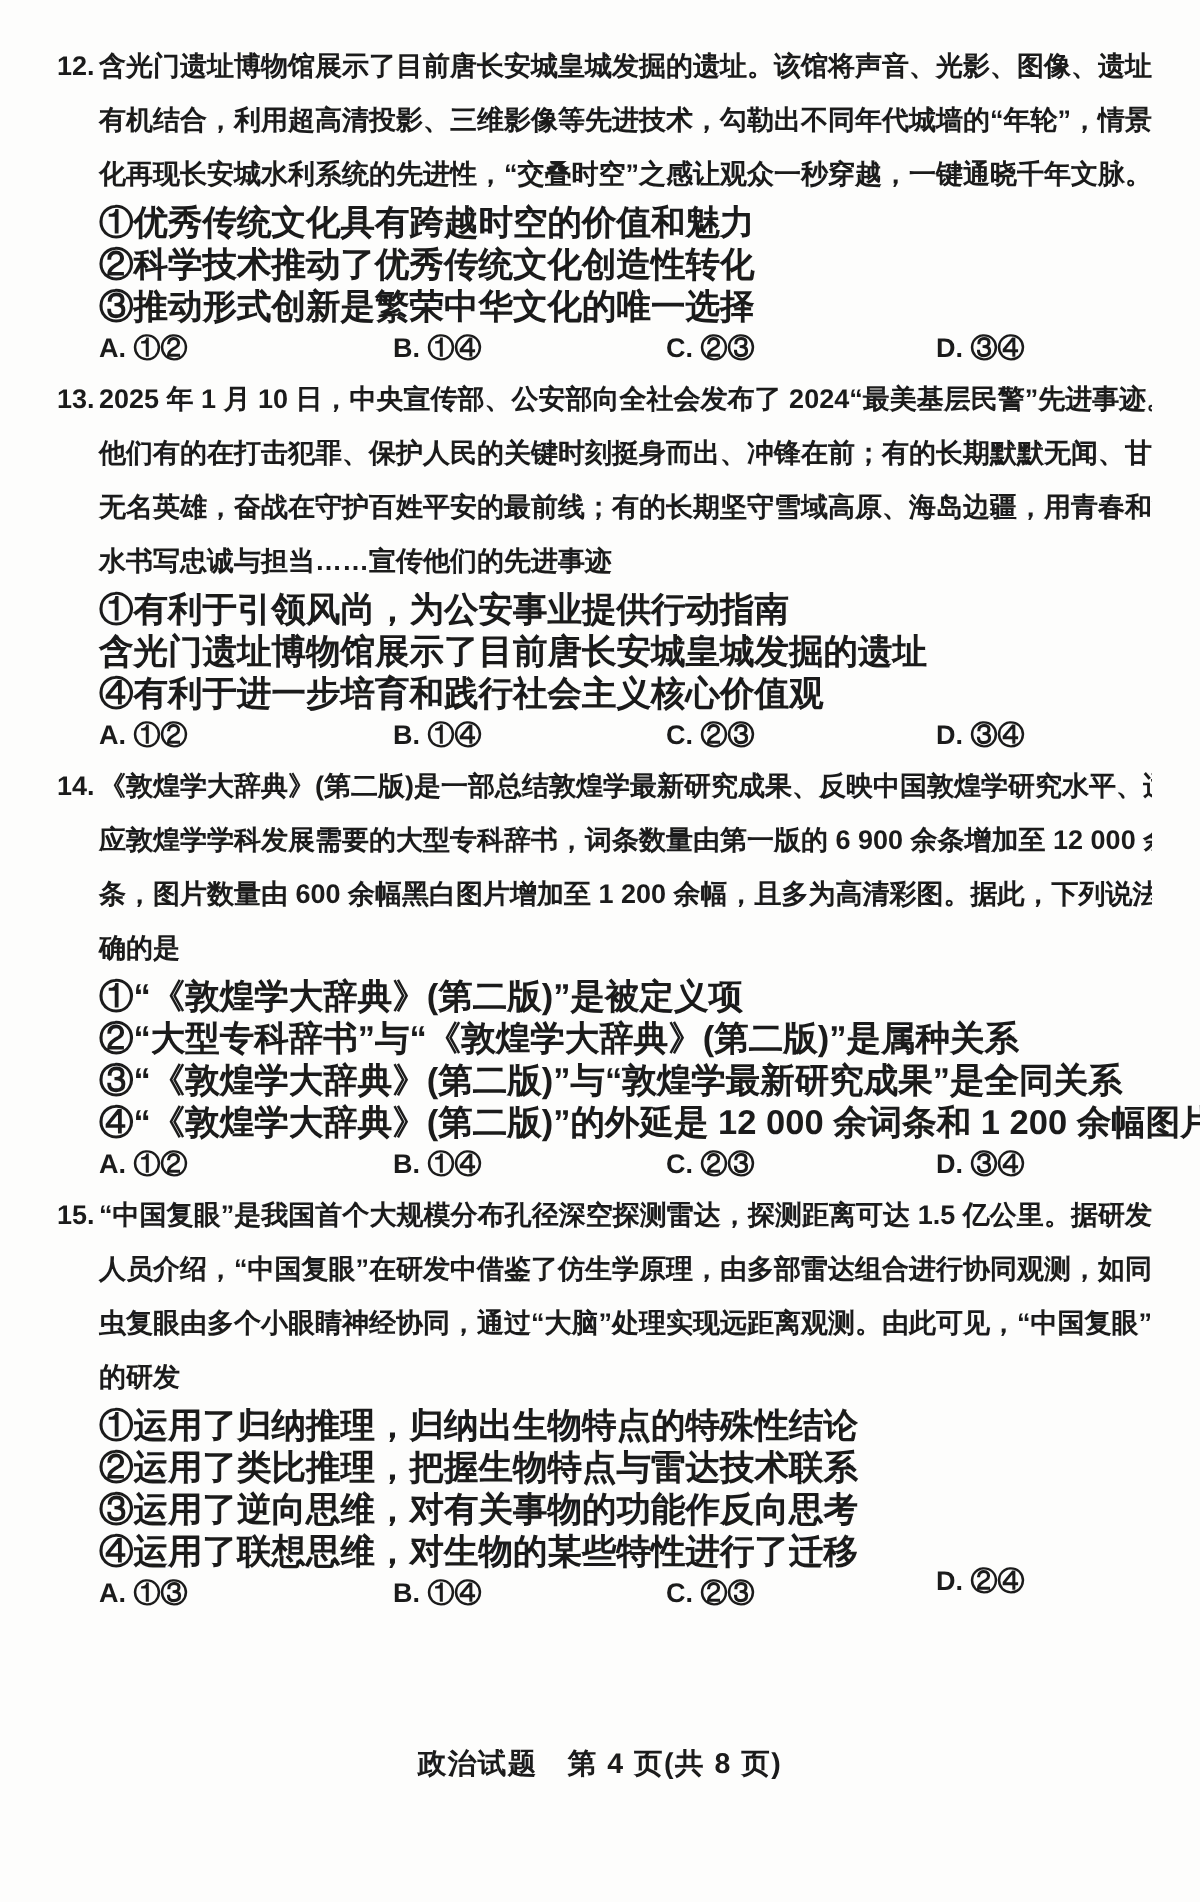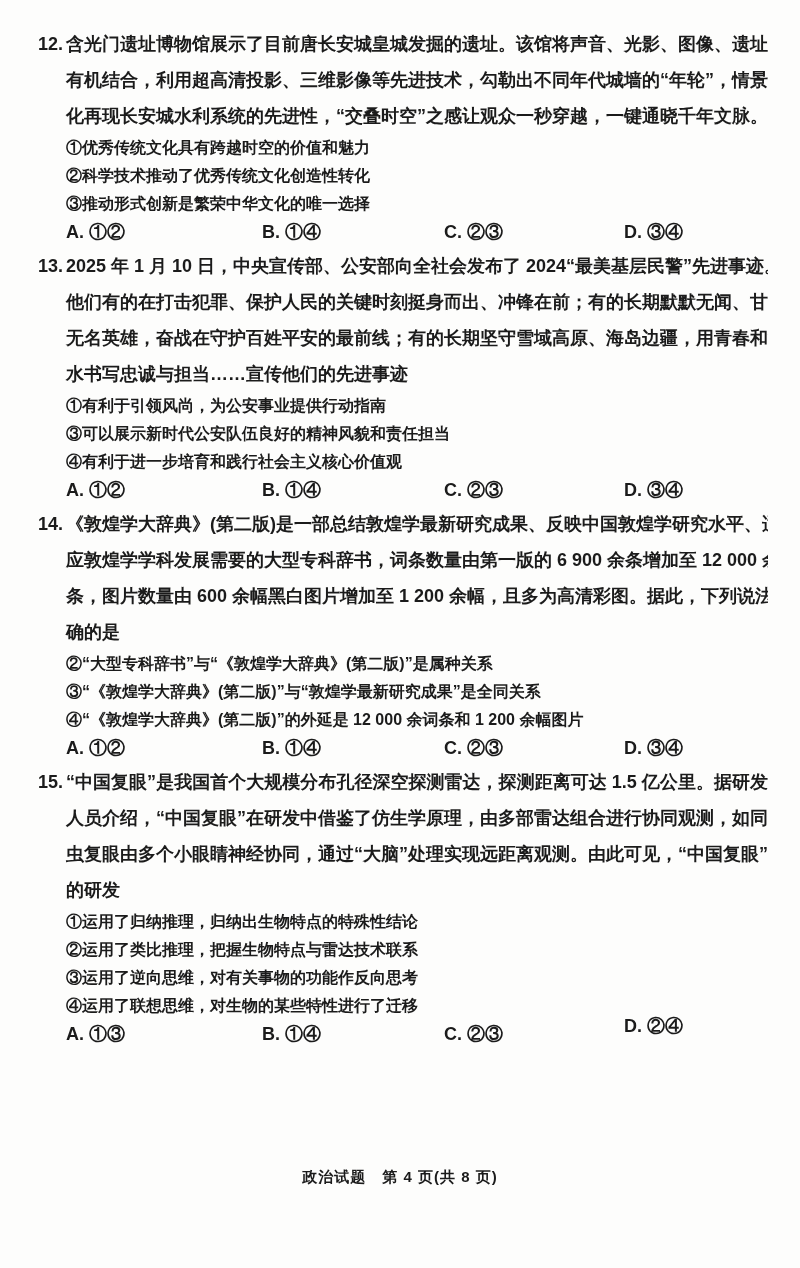--- a/index.html
+++ b/index.html
@@ -31,21 +31,21 @@
     white-space: nowrap;
     overflow: hidden;
   }
   .stem-line.first { padding-left: 0; }
   .stem-line.last {
     text-align: left;
     text-align-last: left;
   }
   .qnum { display: inline-block; width: 28px; }
   .option-line {
-    font-size: 16px;
+    font-size: 23px;
     line-height: 28px;
     height: 28px;
     padding-left: 28px;
     white-space: nowrap;
   }
   .choices {
     position: relative;
     height: 28px;
     font-size: 18px;
     line-height: 28px;
@@ -58,21 +58,21 @@
   
   .question:last-child .choice.c3 { transform: translateY(-8px); }
   .footer {
     position: absolute;
     left: 0;
     right: 0;
     top: 1166px;
     height: 22px;
     line-height: 22px;
     text-align: center;
-    font-size: 15px;
+    font-size: 19px;
     letter-spacing: 1px;
   }
 </style>
 </head>
 <body>
 
 <div class="page">
   <div class="content">
       <div class="question">
         <div class="stem-line first"><span class="qnum">12.</span><span>含光门遗址博物馆展示了目前唐长安城皇城发掘的遗址。该馆将声音、光影、图像、遗址</span></div>
@@ -87,34 +87,35 @@
           <span class="choice c2">C. ②③</span>
           <span class="choice c3">D. ③④</span>
         </div>
       </div>
       <div class="question">
         <div class="stem-line first"><span class="qnum">13.</span><span>2025 年 1 月 10 日，中央宣传部、公安部向全社会发布了 2024“最美基层民警”先进事迹。</span></div>
         <div class="stem-line">他们有的在打击犯罪、保护人民的关键时刻挺身而出、冲锋在前；有的长期默默无闻、甘当</div>
         <div class="stem-line">无名英雄，奋战在守护百姓平安的最前线；有的长期坚守雪域高原、海岛边疆，用青春和汗</div>
         <div class="stem-line last">水书写忠诚与担当……宣传他们的先进事迹</div>
         <div class="option-line">①有利于引领风尚，为公安事业提供行动指南</div>
-        <div class="option-line">③可以展示新时代公安队伍良好的精神风貌和责任担当</div>
+        <div class="option-line">含光门遗址博物馆展示了目前唐长安城皇城发掘的遗址</div>
         <div class="option-line">④有利于进一步培育和践行社会主义核心价值观</div>
         <div class="choices">
           <span class="choice c0">A. ①②</span>
           <span class="choice c1">B. ①④</span>
           <span class="choice c2">C. ②③</span>
           <span class="choice c3">D. ③④</span>
         </div>
       </div>
       <div class="question">
         <div class="stem-line first"><span class="qnum">14.</span><span>《敦煌学大辞典》(第二版)是一部总结敦煌学最新研究成果、反映中国敦煌学研究水平、适</span></div>
         <div class="stem-line">应敦煌学学科发展需要的大型专科辞书，词条数量由第一版的 6 900 余条增加至 12 000 余</div>
         <div class="stem-line">条，图片数量由 600 余幅黑白图片增加至 1 200 余幅，且多为高清彩图。据此，下列说法正</div>
         <div class="stem-line last">确的是</div>
+        <div class="option-line">①“《敦煌学大辞典》(第二版)”是被定义项</div>
         <div class="option-line">②“大型专科辞书”与“《敦煌学大辞典》(第二版)”是属种关系</div>
         <div class="option-line">③“《敦煌学大辞典》(第二版)”与“敦煌学最新研究成果”是全同关系</div>
         <div class="option-line">④“《敦煌学大辞典》(第二版)”的外延是 12 000 余词条和 1 200 余幅图片</div>
         <div class="choices">
           <span class="choice c0">A. ①②</span>
           <span class="choice c1">B. ①④</span>
           <span class="choice c2">C. ②③</span>
           <span class="choice c3">D. ③④</span>
         </div>
       </div>

